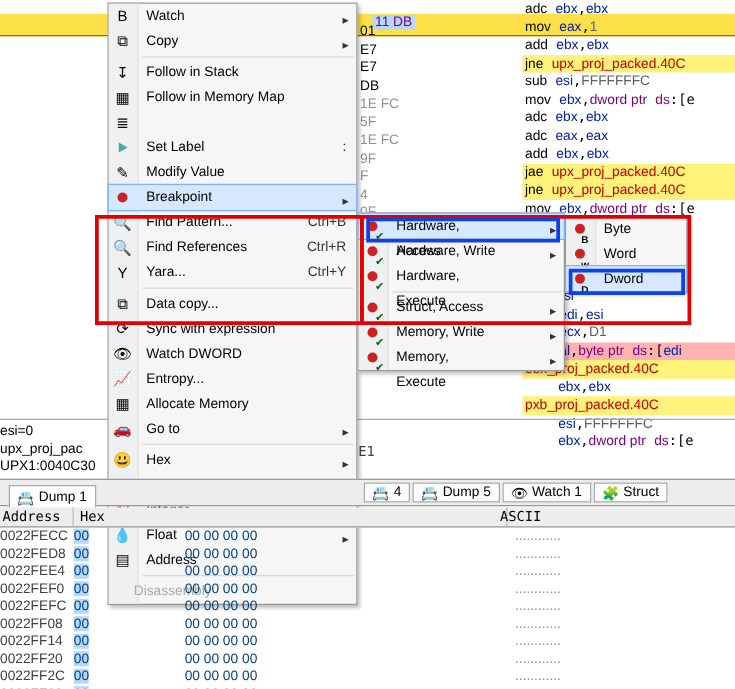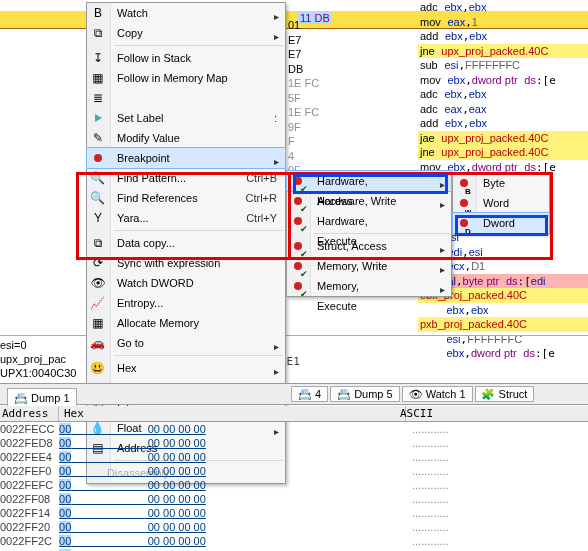--- a/index.html
+++ b/index.html
@@ -52,21 +52,21 @@
   .tab { border:1px solid #aaa; margin:2px 1px; padding:2px 6px; background:#fcfcfc; display:flex; align-items:center; gap:3px;}
   .tab.sel{ background:#fff; border-bottom:1px solid #fff;}
   .tab .ic{width:14px;height:14px;display:inline-flex;align-items:center;justify-content:center;}
 
   
   .hex-hdr { position:absolute; left:0; top:406px; right:0; height:16px; border-bottom:1px solid #999; background:#ededed; }
   .hex-hdr span{position:absolute;top:1px;font-family:Consolas,monospace;font-size:11px;}
   .hex-body { position:absolute; left:0; top:422px; right:0; bottom:0; font-family:Consolas,monospace; font-size:11px; line-height:14px; overflow:hidden;}
   .hex-row { white-space:pre; }
   .hex-addr{ display:inline-block; width:56px; color:#404040;}
-  .hex-bytes{ color:#004080;text-decoration:underline;}
+  .hex-bytes{ color:#004080;}
   .hex-ascii{ position:absolute; left:412px; color:#8a8a8a;}
   .hex-sel{ background:#b6d8ff;}
 
   
   .i-play{width:0;height:0;border-left:7px solid #4aa;border-top:4px solid transparent;border-bottom:4px solid transparent;}
   .i-dot-r{width:8px;height:8px;background:#c22;border-radius:50%;}
   .i-txt{color:#555;font-weight:bold;font-size:10px;}
   .i-int{color:#c60;font-weight:bold;font-size:10px;}
   
   .hdrline{position:absolute;top:335px;left:0;right:0;height:1px;background:#aaa;}

